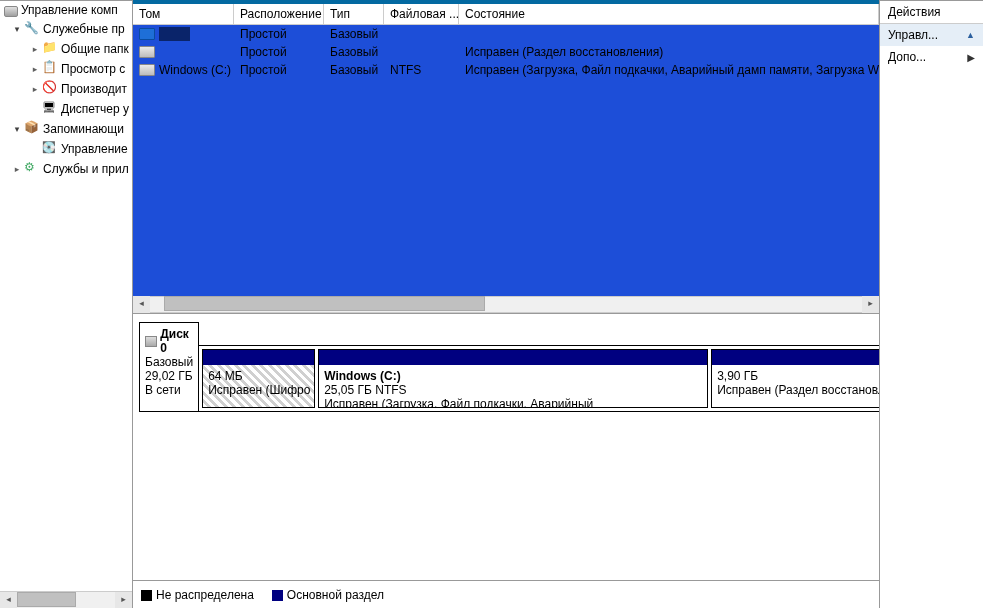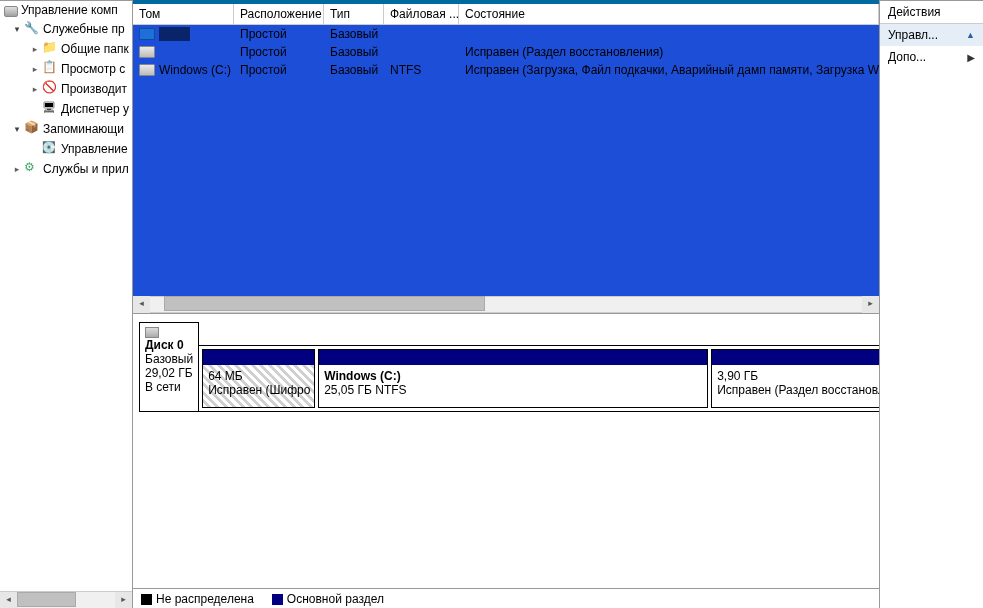--- a/index.html
+++ b/index.html
@@ -157,21 +157,21 @@
     margin:8px 8px 0 6px;
     height:90px;
   }
   .disk-info{
     width:95px;
     border:1px solid #000;
     padding:4px 5px;
     display:flex; flex-direction:column;
     font-size:12px;
   }
-  .disk-info .disk-name{ font-weight:bold; display:flex; flex-direction:column;}
+  .disk-info .disk-name{ font-weight:bold; display:flex; align-items:center;}
   .disk-small-icon{ display:inline-block; width:14px; height:11px; background:linear-gradient(#ddd,#aaa); border:1px solid #888; margin-right:3px;}
   .parts{
     flex:1;
     border:1px solid #000;
     border-left:none;
     display:flex;
     padding:3px;
     gap:3px;
     margin-top:23px;
   }
@@ -189,21 +189,21 @@
     overflow:hidden;
     white-space:nowrap;
     font-size:12px;
   }
   .part-hatched .part-body{
     background: repeating-linear-gradient(45deg,#fff,#fff 3px,#d0d0d0 3px,#d0d0d0 6px);
   }
   .legend{
     position:absolute;
     bottom:0; left:133px; right:104px;
-    height:20px;
+    height:28px;
     border-top:1px solid #999;
     background:#fff;
     display:flex;
     align-items:center;
     padding-left:8px;
     gap:18px;
     font-size:12px;
   }
   .legend-sq{ display:inline-block; width:11px; height:11px; margin-right:4px; vertical-align:middle;}
   .sq-black{ background:#000;}
@@ -356,20 +356,21 @@
             <div class="part-body">
               <div>64 МБ</div>
               <div>Исправен (Шифро</div>
             </div>
           </div>
           <div class="part" style="width: 390px;">
             <div class="part-header"></div>
             <div class="part-body">
               <div style="font-weight: bold;">Windows  (C:)</div>
               <div>25,05 ГБ NTFS</div>
+              <div>Исправен (Загрузка, Файл подкачки, Аварийный</div>
             </div>
           </div>
           <div class="part" style="width: 223px;">
             <div class="part-header"></div>
             <div class="part-body">
               <div>3,90 ГБ</div>
               <div>Исправен (Раздел восстановления)</div>
             </div>
           </div>
         </div>

